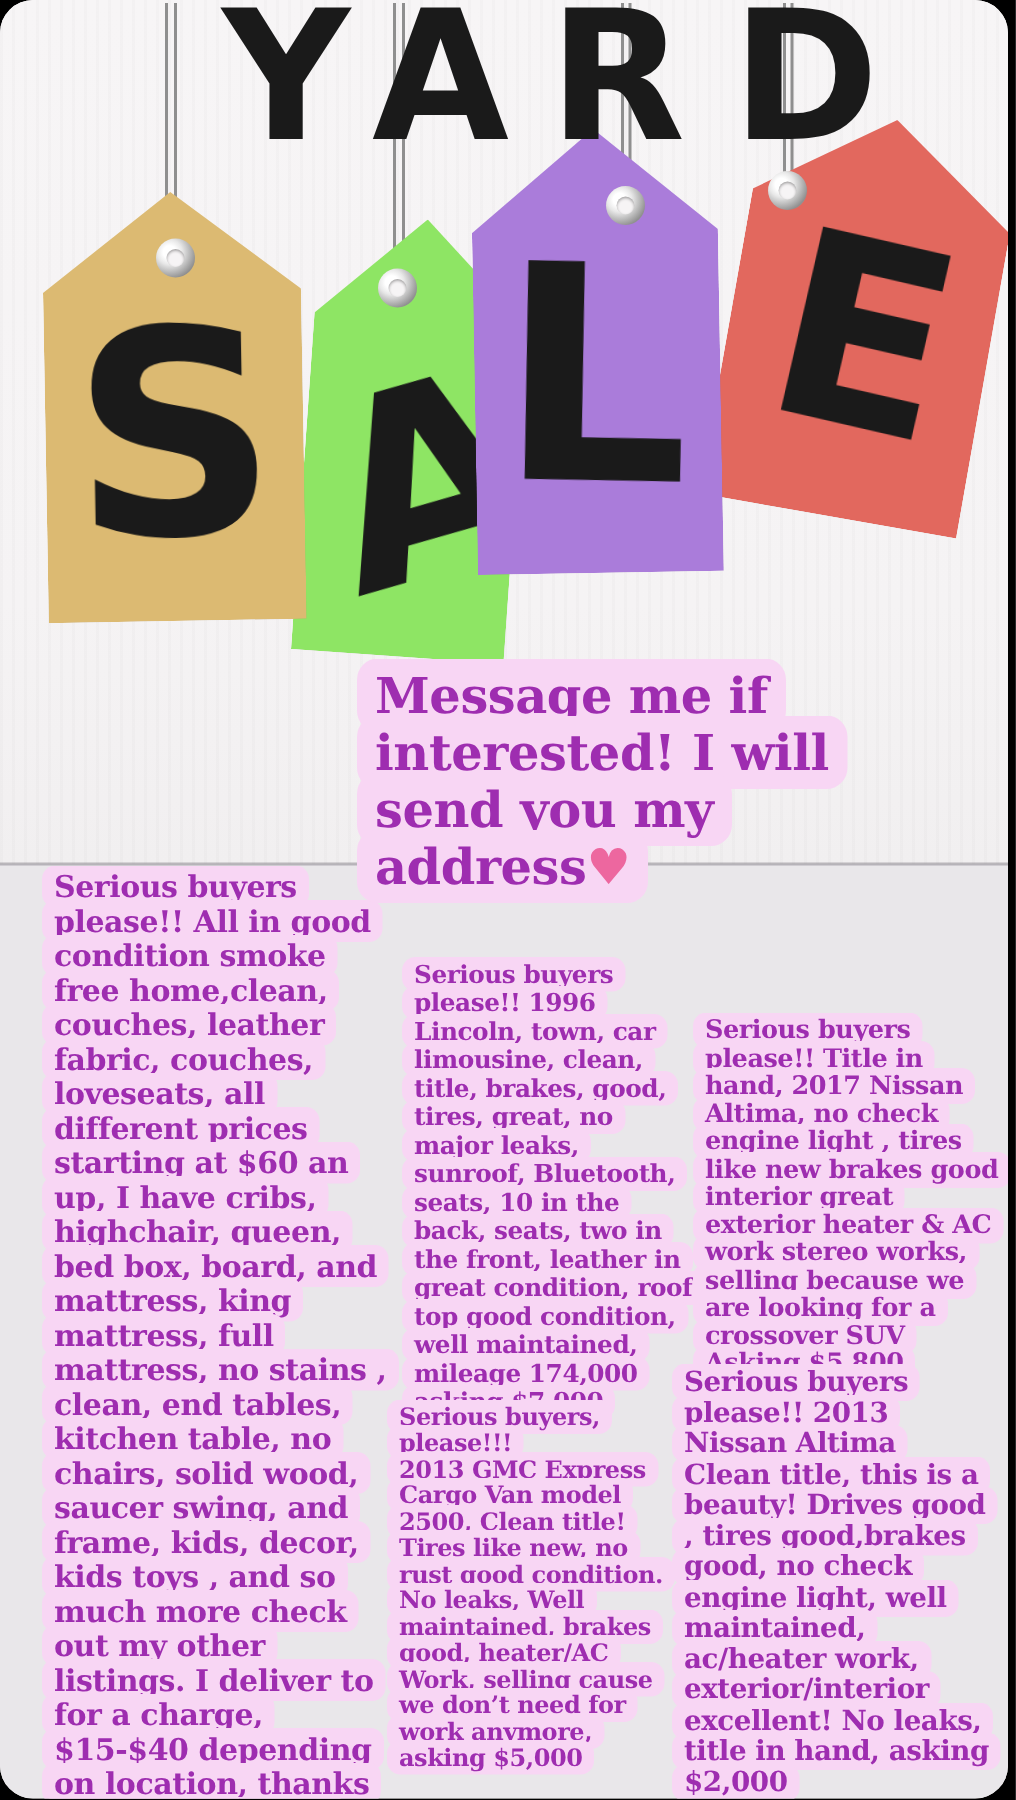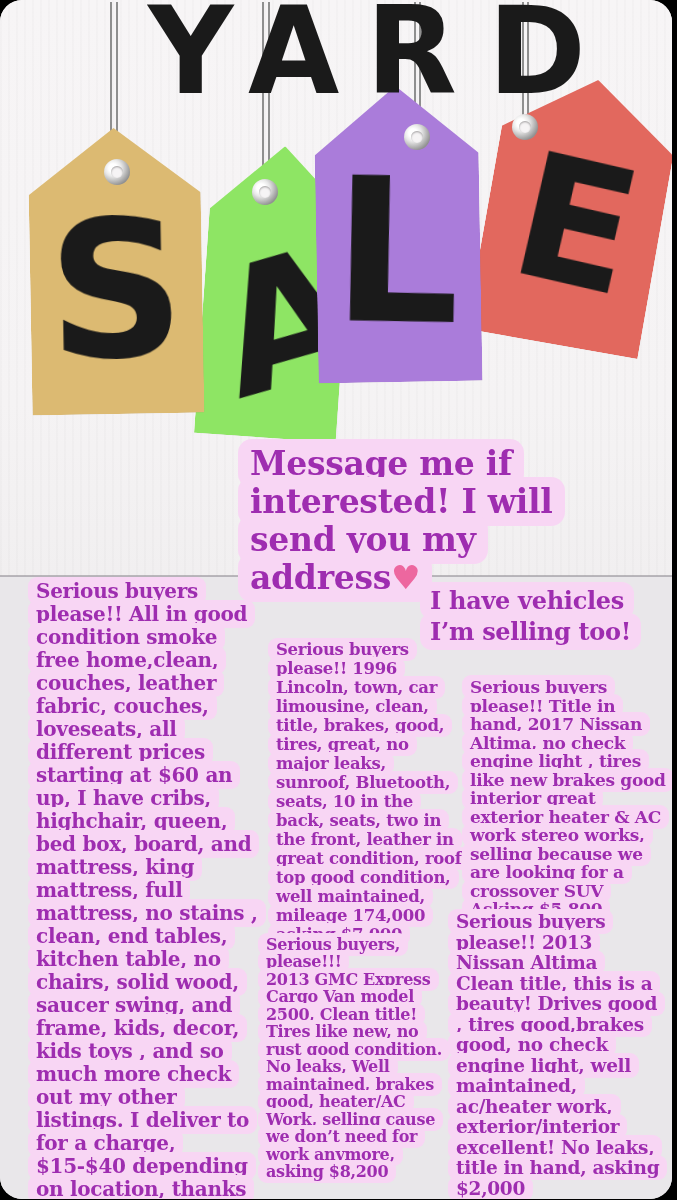--- a/index.html
+++ b/index.html
@@ -102,31 +102,28 @@
     <div class="grommet" style="left:512px;top:114px;"></div>
 
     <div class="block msg">
       <span class="hl"><span>Message me if interested! I will send you my address</span><span class="heart">♥</span></span>
     </div>
 
     <div class="block furniture">
       <span class="hl">Serious buyers please!! All in good condition smoke free home,clean, couches, leather fabric, couches, loveseats, all different prices starting at $60 an up, I have cribs, highchair, queen, bed box, board, and mattress, king mattress, full mattress, no stains , clean, end tables, kitchen table, no chairs, solid wood, saucer swing, and frame, kids, decor, kids toys , and so much more check out my other listings. I deliver to for a charge, $15-$40 depending on location, thanks for your interest!</span>
     </div>
 
-    <div class="block heading">
-      <span class="hl">I have vehicles I’m selling too!</span>
-    </div>
 
     <div class="block lincoln">
       <span class="hl">Serious buyers please!! 1996 Lincoln, town, car limousine, clean, title, brakes, good, tires, great, no major leaks, sunroof, Bluetooth, seats, 10 in the back, seats, two in the front, leather in great condition, roof top good condition, well maintained, mileage 174,000 asking $7,000</span>
     </div>
 
     <div class="block gmc">
       <span class="hl">Serious buyers, please!!!
-2013 GMC Express Cargo Van model 2500, Clean  title! Tires like new, no rust good condition. No leaks, Well maintained,  brakes good, heater/AC Work, selling cause we don’t need for work anymore, asking $8,200</span>
+2013 GMC Express Cargo Van model 2500, Clean  title! Tires like new, no rust good condition. No leaks, Well maintained,  brakes good, heater/AC Work, selling cause we don’t need for work anymore, asking $5,000</span>
     </div>
 
     <div class="block altima2017">
       <span class="hl">Serious buyers please!! Title in hand, 2017 Nissan Altima, no check engine light , tires like new brakes good interior great exterior heater &amp; AC work stereo works, selling because we are looking for a crossover SUV Asking $5,800</span>
     </div>
 
     <div class="block altima2013">
       <span class="hl">Serious buyers please!! 2013 Nissan Altima Clean title, this is a beauty! Drives good , tires good,brakes good, no check engine light, well maintained,  ac/heater work, exterior/interior excellent! No leaks, title in hand, asking $2,000</span>
     </div>
 

